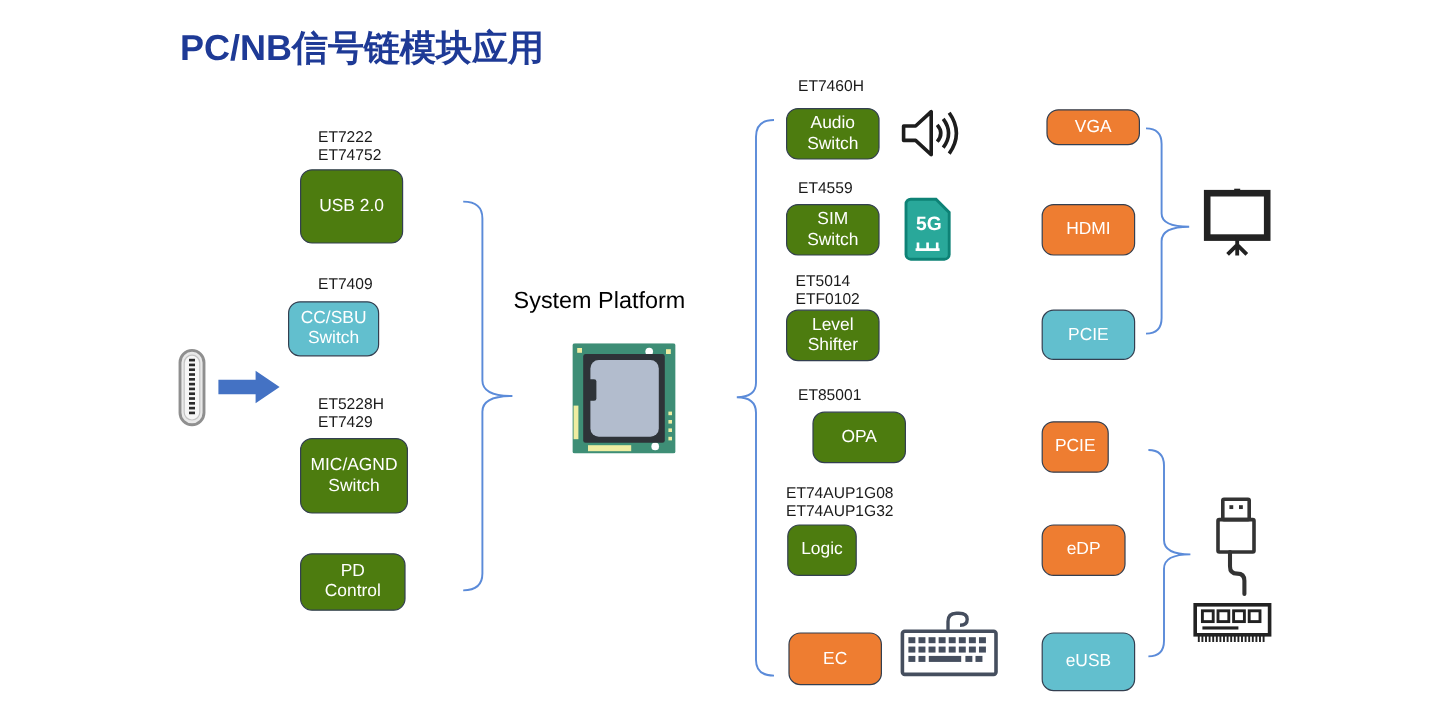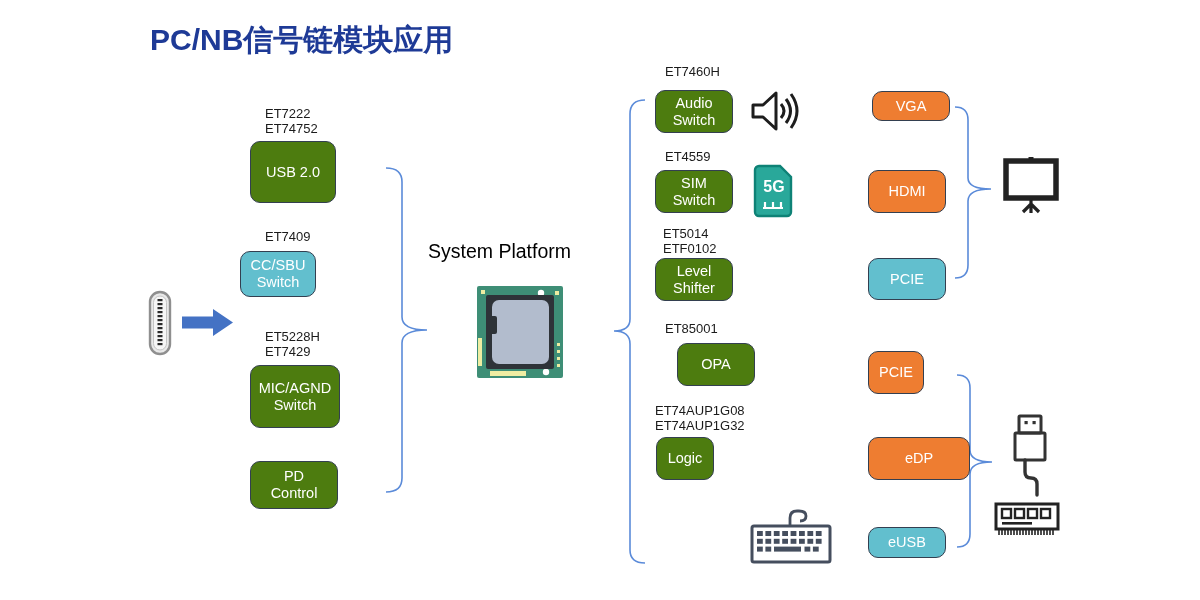--- a/index.html
+++ b/index.html
@@ -129,20 +129,23 @@
   <div class="box blue" style="left:677px;top:343px;width:78px;height:43px">
     <span>OPA</span>
   </div>
 
   <div class="parts" style="left:655px;top:403px">ET74AUP1G08
 ET74AUP1G32</div>
   <div class="box blue" style="left:656px;top:437px;width:58px;height:43px">
     <span>Logic</span>
   </div>
 
+  <div class="box orange" style="left:657px;top:527px;width:78px;height:44px">
+    <span>EC</span>
+  </div>
   <svg class="icon" style="left:750px;top:504px" width="82" height="62" viewBox="0 0 82 62">
     <path d="M40,22 V14 Q40,7 47,7 H49 Q56,7 56,12 Q56,17 50,17" fill="none" stroke="#454e5e" stroke-width="2.8"></path>
     <rect x="2" y="22" width="78" height="36" rx="2" fill="#ffffff" stroke="#454e5e" stroke-width="3"></rect>
     <g fill="#454e5e">
       <rect x="7" y="27" width="5.8" height="5"></rect>
         <rect x="15.4" y="27" width="5.8" height="5"></rect>
       <rect x="23.8" y="27" width="5.8" height="5"></rect>
         <rect x="32.2" y="27" width="5.8" height="5"></rect>
       <rect x="40.6" y="27" width="5.8" height="5"></rect>
         <rect x="49" y="27" width="5.8" height="5"></rect>
@@ -169,24 +172,24 @@
   </div>
   <div class="box orange" style="left:868px;top:170px;width:78px;height:43px">
     <span>HDMI</span>
   </div>
   <div class="box teal" style="left:868px;top:258px;width:78px;height:42px">
     <span>PCIE</span>
   </div>
   <div class="box orange" style="left:868px;top:351px;width:56px;height:43px">
     <span>PCIE</span>
   </div>
-  <div class="box orange" style="left:868px;top:437px;width:102px;height:43px">
+  <div class="box orange" style="left:868px;top:437px;width:70px;height:43px">
     <span>eDP</span>
   </div>
-  <div class="box teal" style="left:868px;top:527px;width:78px;height:31px">
+  <div class="box teal" style="left:868px;top:527px;width:78px;height:49px">
     <span>eUSB</span>
   </div>
 
   <svg class="icon" style="left:1000px;top:157px" width="62" height="58" viewBox="0 0 62 58">
     <rect x="28.5" y="0" width="5" height="5" fill="#222"></rect>
     <rect x="6" y="4" width="50" height="37" fill="#ffffff" stroke="#222" stroke-width="5.5"></rect>
     <path d="M31,41 V56 M31,47 L23,55 M31,47 L39,55" fill="none" stroke="#222" stroke-width="3.2"></path>
   </svg>
 
   <svg class="icon" style="left:1004px;top:413px" width="52" height="88" viewBox="0 0 52 88">

